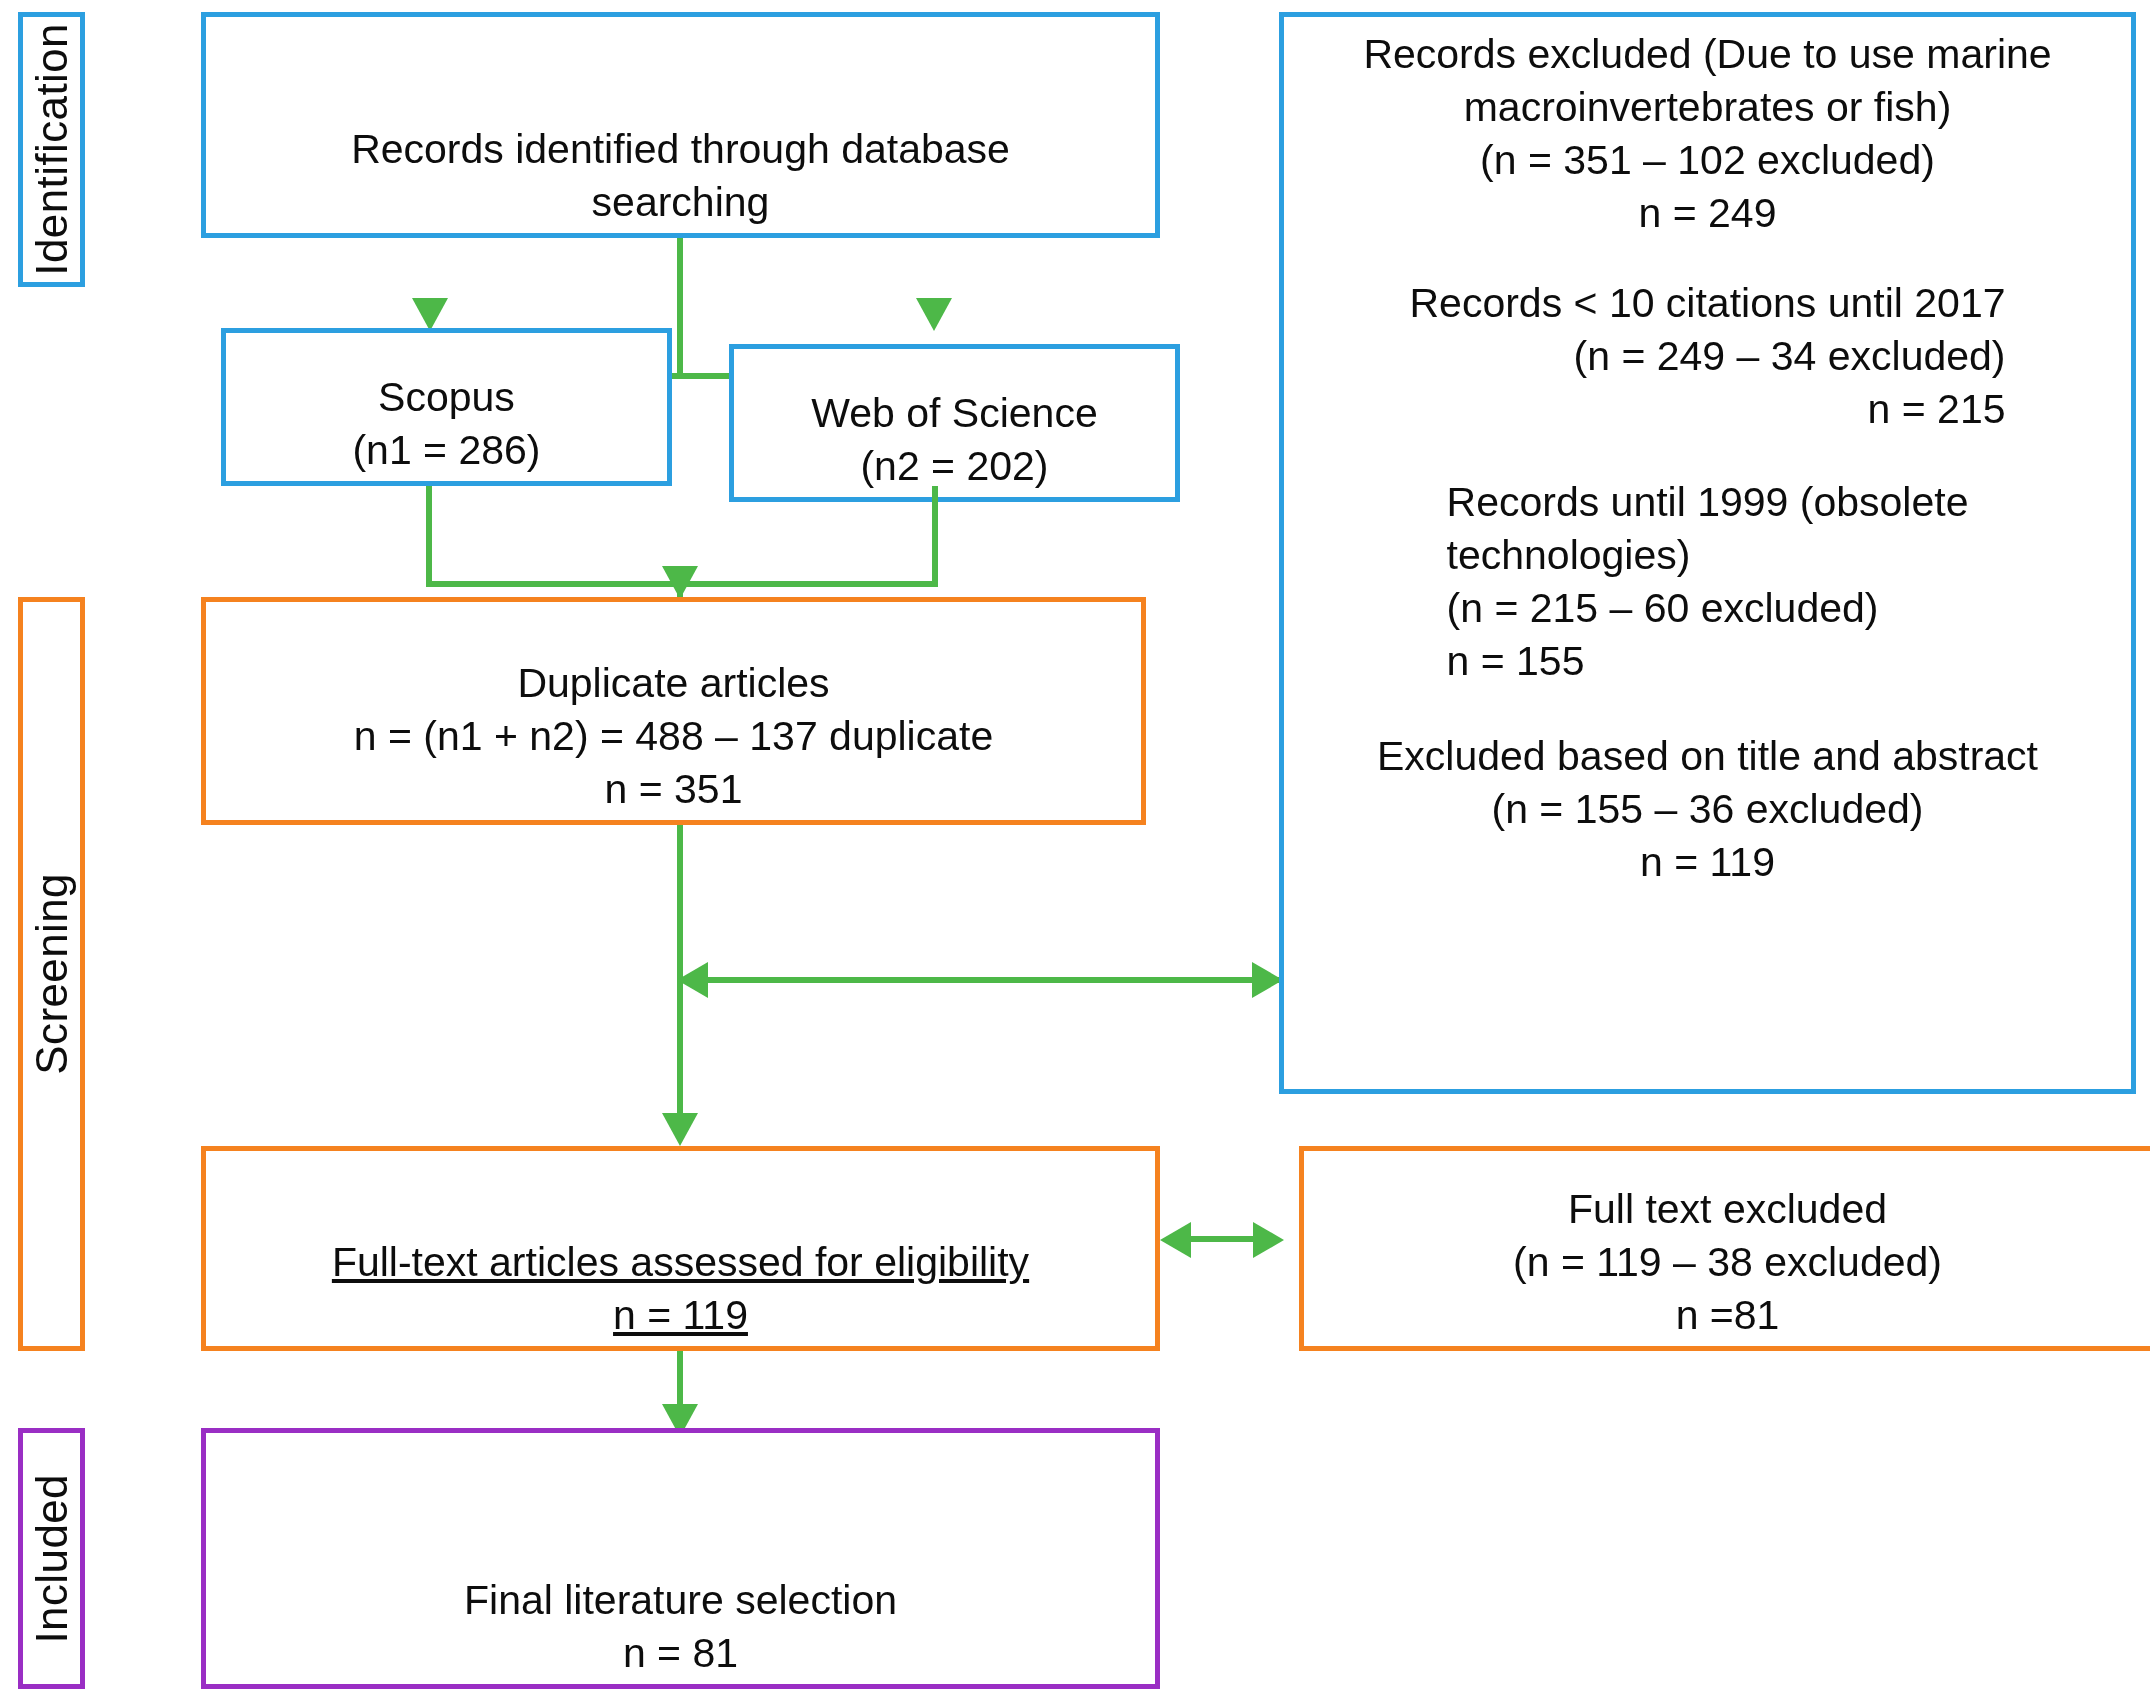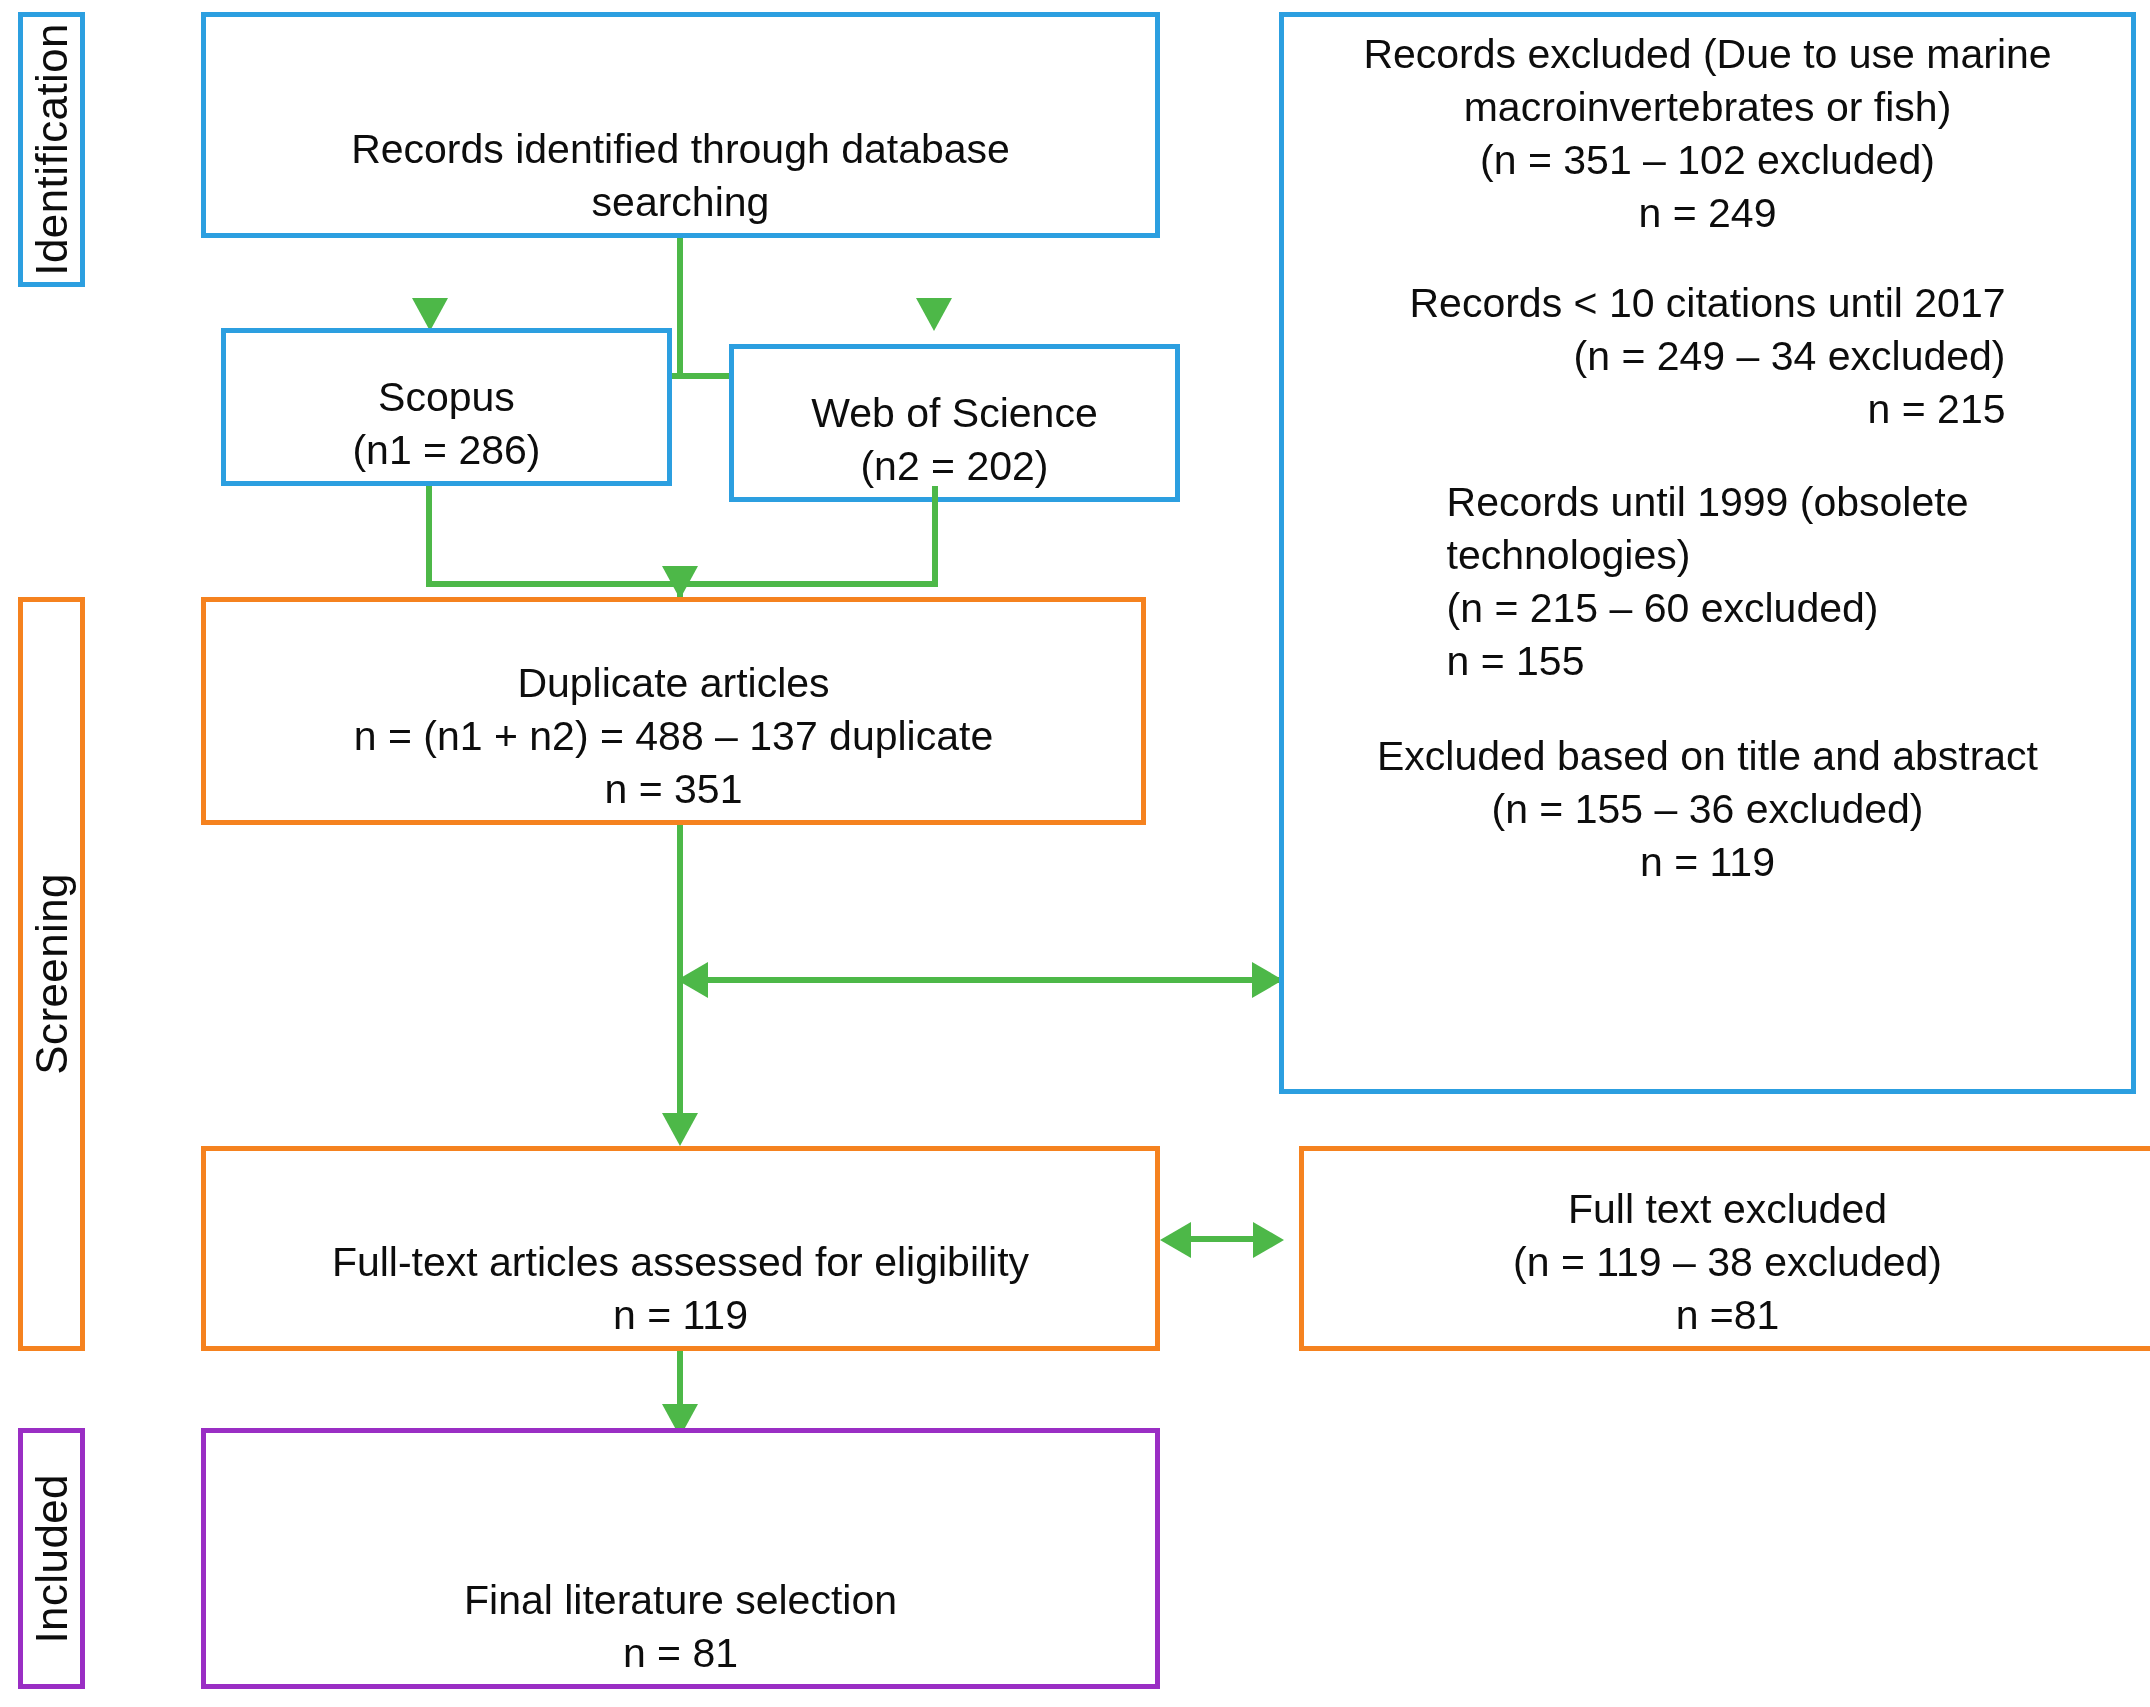--- a/index.html
+++ b/index.html
@@ -139,21 +139,21 @@
     <span class="line">n = 351</span>
   </div>
 
   <div class="conn conn-v" style="left:677px; top:825px; width:5.7px; height:295px;"></div>
   <div class="arrow-down" style="left:662px; top:1113px;"></div>
 
   <div class="conn conn-h" style="left:701px; top:977px; width:582px; height:5.7px;"></div>
   <div class="arrow-left" style="left:677px; top:962px;"></div>
   <div class="arrow-right" style="left:1252px; top:962px;"></div>
 
-  <div class="node b-orange" style="left:201px; top:1146px; width:959px; height:205px;">
+  <div class="node b-orange" style="left:201px; top:1146px; width:959px; height:205px;text-decoration:underline;">
     <span class="line">Full-text articles assessed for eligibility</span>
     <span class="line">n = 119</span>
   </div>
 
   <div class="conn conn-h" style="left:1181px; top:1236px; width:90px; height:5.7px;"></div>
   <div class="arrow-left" style="left:1160px; top:1222px;"></div>
   <div class="arrow-right" style="left:1253px; top:1222px;"></div>
 
   <div class="conn conn-v" style="left:677px; top:1351px; width:5.7px; height:82px;"></div>
   <div class="arrow-down" style="left:662px; top:1404px;"></div>

